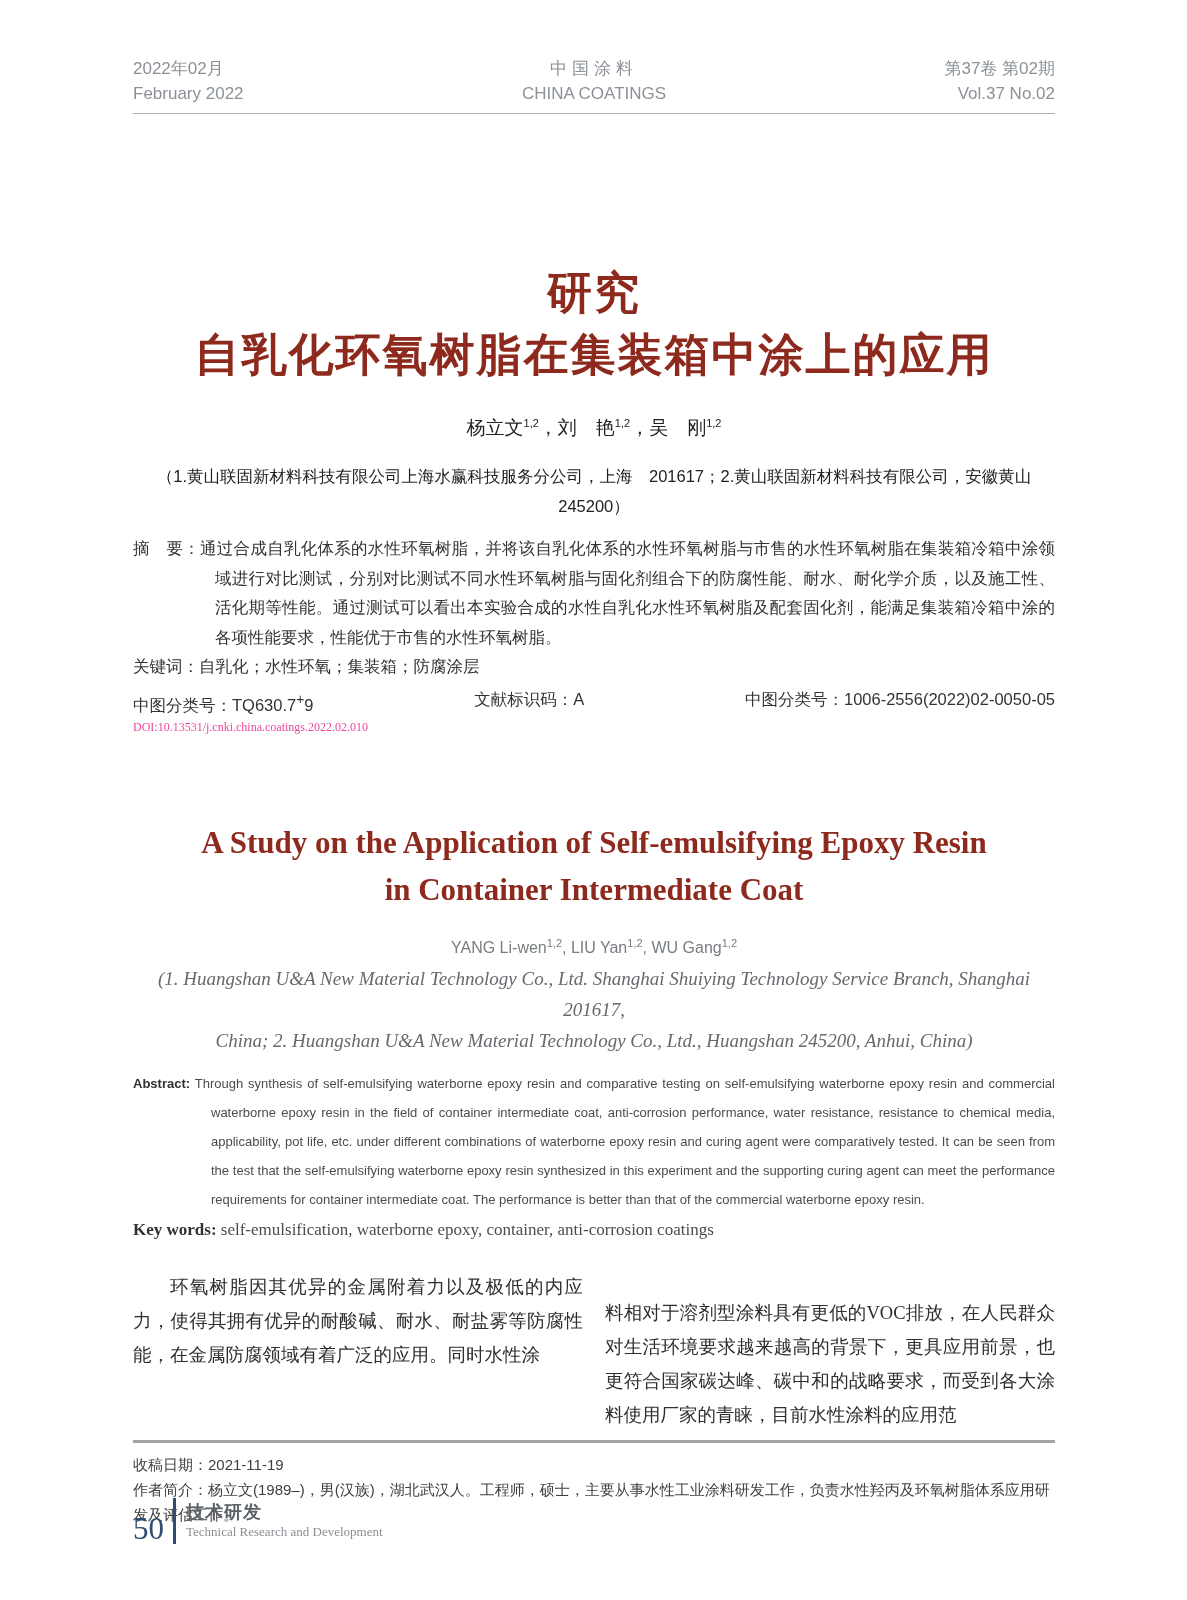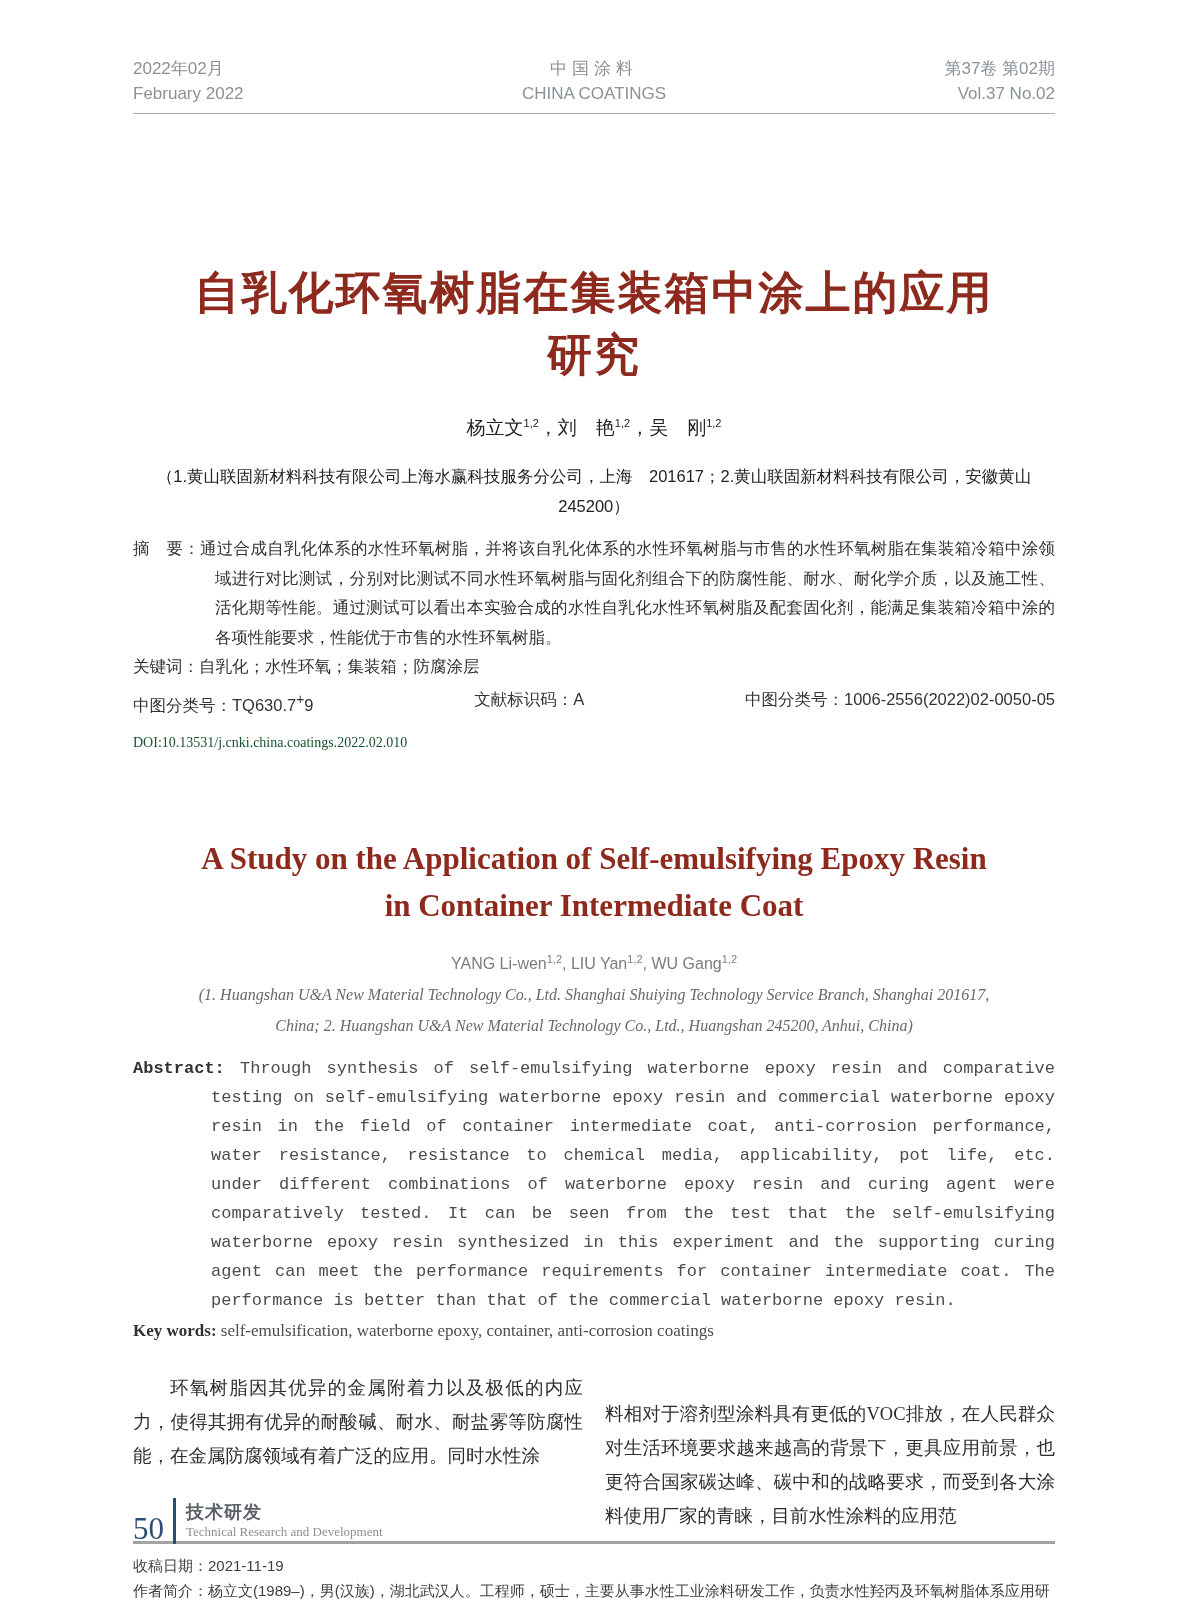--- a/index.html
+++ b/index.html
@@ -32,36 +32,36 @@
   .authors-cn{margin-top:24px;text-align:center;font-size:19px;line-height:27px;color:#222;}
   .authors-cn sup,.authors-en sup{font-size:11px;}
   .affil-cn{margin-top:20px;text-align:center;font-size:16.5px;line-height:30px;color:#222;}
   
   .abs-cn{
     margin-top:13px;font-size:16.5px;line-height:29.5px;color:#333;
     text-align:justify;padding-left:82px;text-indent:-82px;
   }
   .kw-cn{margin-top:0;font-size:16.5px;line-height:29.5px;color:#333;}
   .meta-row{display:flex;justify-content:space-between;margin-top:4px;font-size:16.5px;line-height:27px;color:#333;}
-  .doi{margin-top:17px;font-family:"Liberation Serif",serif;font-size:14px;color:#14532d;}
+  .doi{margin-top:2px;font-family:"Liberation Serif",serif;font-size:12px;color:#ec4899;}
   
   .title-en{
     margin-top:84px;text-align:center;
     font-family:"Liberation Serif",serif;font-weight:bold;
     font-size:31px;line-height:47px;color:#8e2a1d;
   }
   .authors-en{margin-top:16px;text-align:center;font-size:16px;line-height:26px;color:#787d82;}
   .affil-en{
     text-align:center;font-family:"Liberation Serif",serif;font-style:italic;
-    font-size:16px;line-height:31px;color:#66696d;margin-top:2px;
+    font-size:19px;line-height:31px;color:#66696d;margin-top:2px;
   }
   
   .abs-en{
-    margin-top:13px;font-family:Liberation Mono, monospace;
-    font-size:17px;line-height:29px;color:#4a4c4e;
+    margin-top:13px;font-family:Liberation Sans, sans-serif;
+    font-size:13px;line-height:29px;color:#4a4c4e;
     text-align:justify;padding-left:78px;text-indent:-78px;
   }
   .abs-en b,.kw-en b{color:#2f3133;font-style:normal;}
   .kw-en{margin-top:1px;font-family:"Liberation Serif",serif;font-size:17px;line-height:29px;color:#4a4c4e;}
   
   .intro{
     margin-top:26px;display:flex;gap:22px;
     font-family:"Liberation Serif",serif;font-size:18.5px;line-height:34px;
     color:#2e2e2e;text-align:justify;
   }
@@ -101,22 +101,22 @@
       <div class="cjk">中国涂料</div>
       <div>CHINA COATINGS</div>
     </div>
     <div class="hdr-right">
       <div>第37卷 第02期</div>
       <div>Vol.37  No.02</div>
     </div>
   </div>
 
   <div class="title-cn">
+    <div>研究</div>
     <div>自乳化环氧树脂在集装箱中涂上的应用</div>
-    <div>研究</div>
   </div>
 
   <div class="authors-cn">
     <span><span>杨立文</span><sup>1,2</sup><span>，</span></span><span><span>刘　艳</span><sup>1,2</sup><span>，</span></span><span><span>吴　刚</span><sup>1,2</sup></span>
   </div>
 
   <div class="affil-cn">
     <div>（1.黄山联固新材料科技有限公司上海水赢科技服务分公司，上海　201617；2.黄山联固新材料科技有限公司，安徽黄山</div>
     <div>245200）</div>
   </div>

